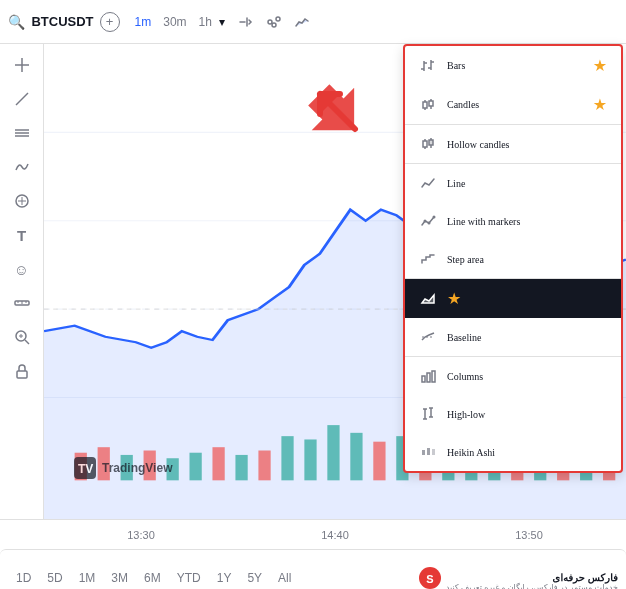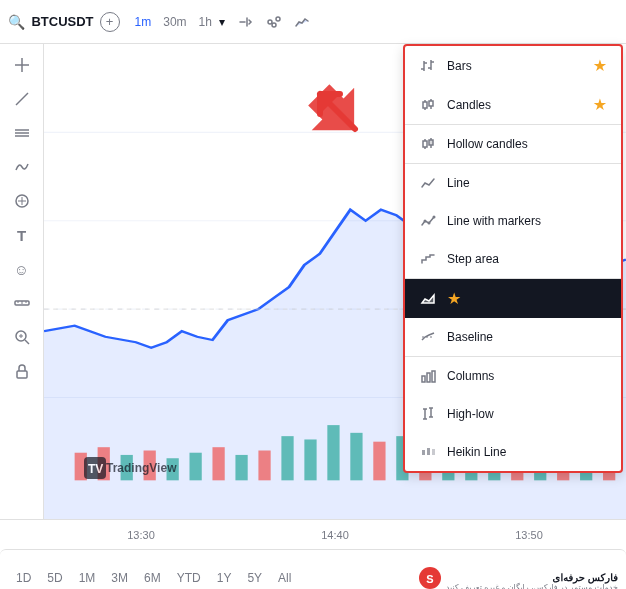--- a/index.html
+++ b/index.html
@@ -98,23 +98,24 @@
       color: #e53935;
       font-weight: bold;
       pointer-events: none;
       z-index: 5;
     }
 
     
     .tv-logo {
       position: absolute;
       bottom: 40px;
-      left: 40px;
-      display: flex;
-      align-items: center;
+      left: 30px;
+      display: flex;
+      align-items: center;
+      gap: 6px;
       opacity: 0.7;
     }
 
     
     .time-axis {
       height: 30px;
       background: #fff;
       border-top: 1px solid #e0e0e0;
       display: flex;
       align-items: center;
@@ -195,23 +196,24 @@
       height: 18px;
       display: flex;
       align-items: center;
       justify-content: center;
       color: #787b86;
       font-size: 14px;
       flex-shrink: 0;
     }
 
     .menu-label {
-      font-size: 12px;
+      font-size: 10px;
       color: #131722;
       flex: 1;
+      font-family: Liberation Serif, serif;
     }
 
     .menu-star {
       color: #f5a623;
       font-size: 16px;
     }
   </style>
 </head>
 <body>
 
@@ -517,15 +519,15 @@
   </div>
 
   <div class="menu-item">
     <span class="menu-icon">
       <svg width="16" height="16" viewBox="0 0 16 16">
           <rect x="2" y="6" width="3" height="5" fill="#787b86" opacity="0.7"></rect>
           <rect x="7" y="4" width="3" height="7" fill="#787b86" opacity="0.7"></rect>
           <rect x="12" y="5" width="3" height="6" fill="#787b86" opacity="0.4"></rect>
         </svg>
     </span>
-    <span class="menu-label">Heikin Line</span>
+    <span class="menu-label">Heikin Ashi</span>
   </div>
 </div>
 
 </body></html>

